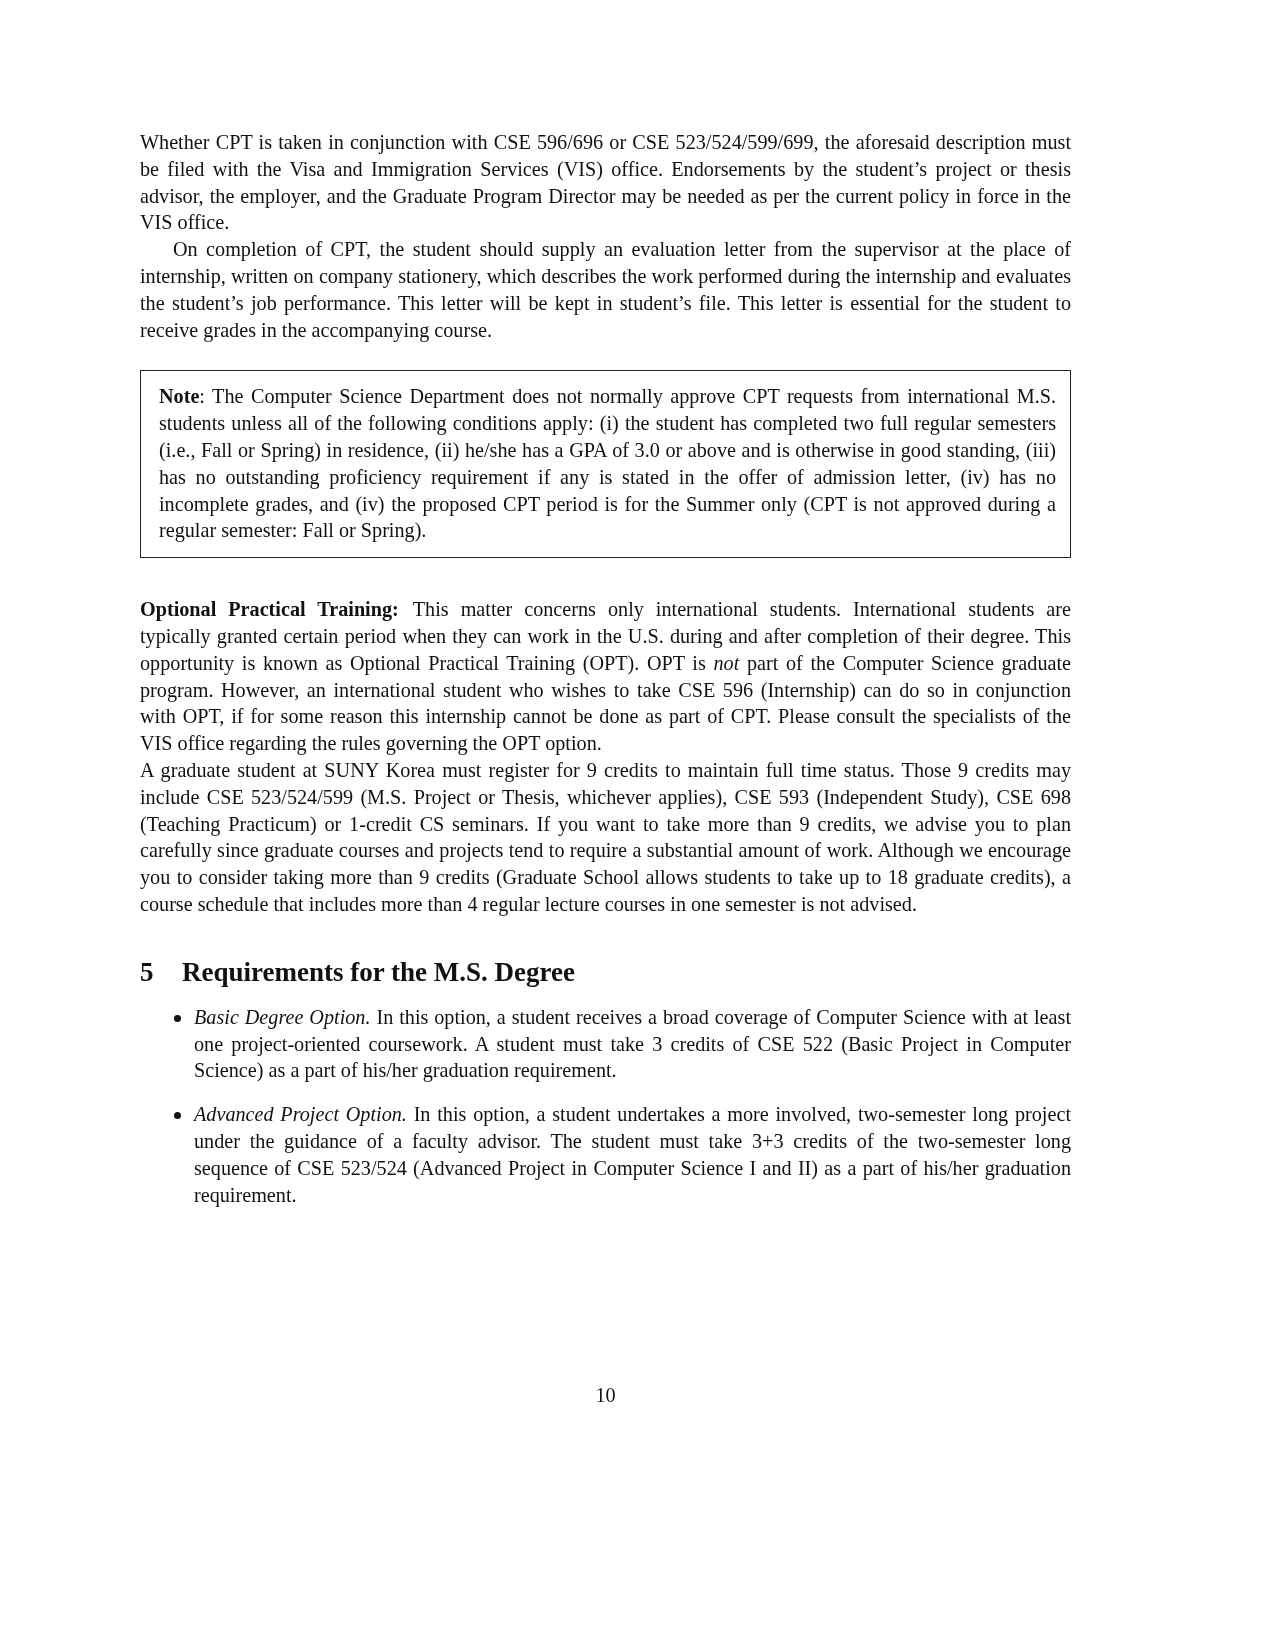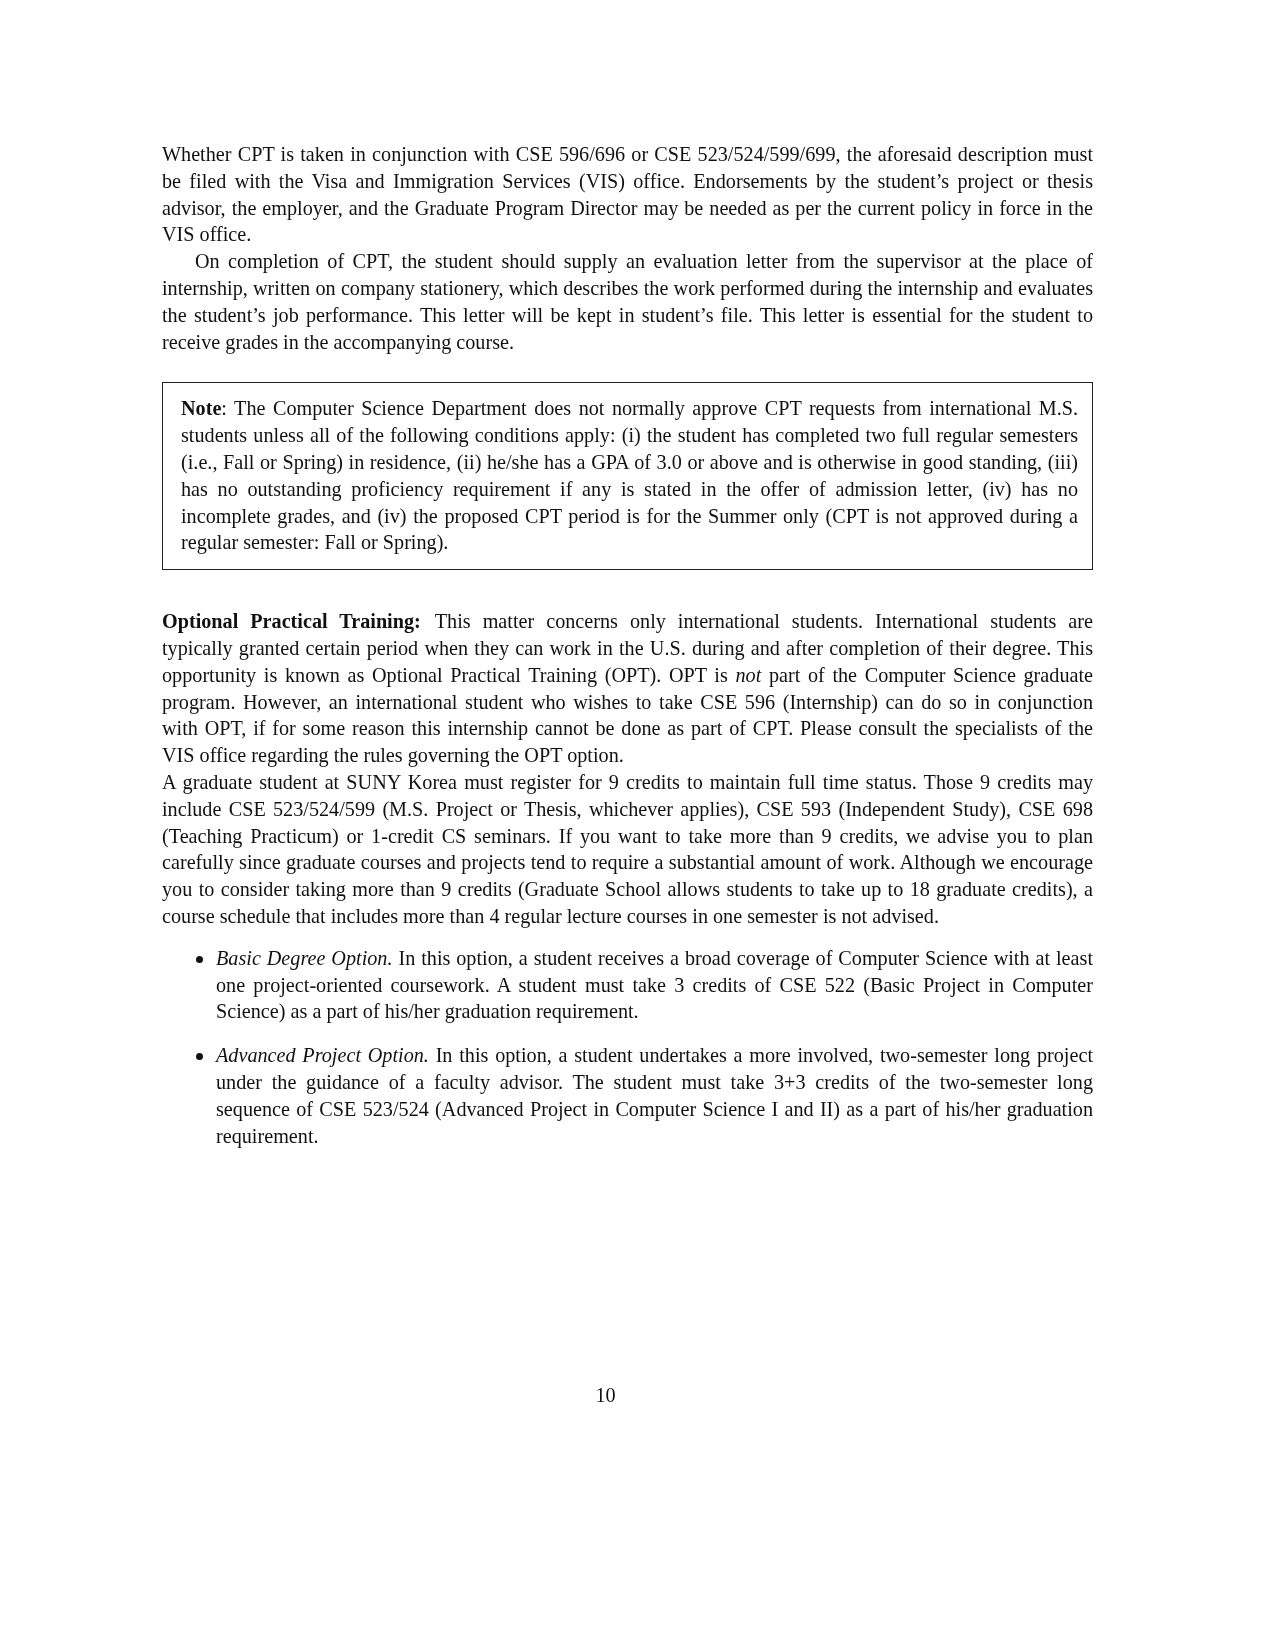--- a/index.html
+++ b/index.html
@@ -1,21 +1,21 @@
 <!DOCTYPE html>
 <html><head>
 <meta charset="utf-8">
 <style>
   html, body { margin: 0; padding: 0; background: #ffffff; }
   body {
     width: 1275px; height: 1651px; position: relative; overflow: hidden;
     font-family: "Liberation Serif", "DejaVu Serif", serif;
     color: #111111;
   }
-  .page { position: absolute; left: 140px; top: 141px; width: 931px; margin-left: 22px; }
+  .page { position: absolute; left: 140px; top: 129px; width: 931px; }
   p { margin: 0; font-size: 20.2px; line-height: 26.8px; text-align: justify; text-align-last: left; }
   .indent { text-indent: 33px; }
   .note-box {
     border: 1.3px solid #222; margin-top: 27px; padding: 12px 14px 13px 18px;
   }
   .gap-opt { margin-top: 38px; }
   .run-head { font-weight: bold; margin-right: 14px; }
   h2.sub { font-size: 22.5px; font-weight: bold; margin: 31px 0 13px 0; line-height: 30px; }
   h2.sub .num { display: inline-block; width: 54px; }
   h1.sec { font-size: 27px; font-weight: bold; margin: 37px 0 15px 0; line-height: 34px; }
@@ -37,20 +37,21 @@
   <p class="indent">On completion of CPT, the student should supply an evaluation letter from the supervisor at the place of internship, written on company stationery, which describes the work performed during the internship and evaluates the student’s job performance. This letter will be kept in student’s file. This letter is essential for the student to receive grades in the accompanying course.</p>
 
   <div class="note-box">
     <p><b>Note</b><span>: The Computer Science Department does not normally approve CPT requests from international M.S. students unless all of the following conditions apply: (i) the student has completed two full regular semesters (i.e., Fall or Spring) in residence, (ii) he/she has a GPA of 3.0 or above and is otherwise in good standing, (iii) has no outstanding proficiency requirement if any is stated in the offer of admission letter, (iv) has no incomplete grades, and (iv) the proposed CPT period is for the Summer only (CPT is not approved during a regular semester: Fall or Spring).</span></p>
   </div>
 
   <p class="gap-opt"><b class="run-head">Optional Practical Training:</b><span>This matter concerns only international students. International students are typically granted certain period when they can work in the U.S. during and after completion of their degree. This opportunity is known as Optional Practical Training (OPT). OPT is </span><em>not</em><span> part of the Computer Science graduate program. However, an international student who wishes to take CSE 596 (Internship) can do so in conjunction with OPT, if for some reason this internship cannot be done as part of CPT. Please consult the specialists of the VIS office regarding the rules governing the OPT option.</span></p>
 
   <p>A graduate student at SUNY Korea must register for 9 credits to maintain full time status. Those 9 credits may include CSE 523/524/599 (M.S. Project or Thesis, whichever applies), CSE 593 (Independent Study), CSE 698 (Teaching Practicum) or 1-credit CS seminars. If you want to take more than 9 credits, we advise you to plan carefully since graduate courses and projects tend to require a substantial amount of work. Although we encourage you to consider taking more than 9 credits (Graduate School allows students to take up to 18 graduate credits), a course schedule that includes more than 4 regular lecture courses in one semester is not advised.</p>
 
+  <h1 class="sec"><span class="num">5</span><span>Requirements for the M.S. Degree</span></h1>
 
   <ul class="opts">
     <li>
       <span class="bullet"></span>
       <p><i>Basic Degree Option.</i><span> In this option, a student receives a broad coverage of Computer Science with at least one project-oriented coursework. A student must take 3 credits of CSE 522 (Basic Project in Computer Science) as a part of his/her graduation requirement.</span></p>
     </li>
     <li>
       <span class="bullet"></span>
       <p><i>Advanced Project Option.</i><span> In this option, a student undertakes a more involved, two-semester long project under the guidance of a faculty advisor. The student must take 3+3 credits of the two-semester long sequence of CSE 523/524 (Advanced Project in Computer Science I and II) as a part of his/her graduation requirement.</span></p>
     </li>

